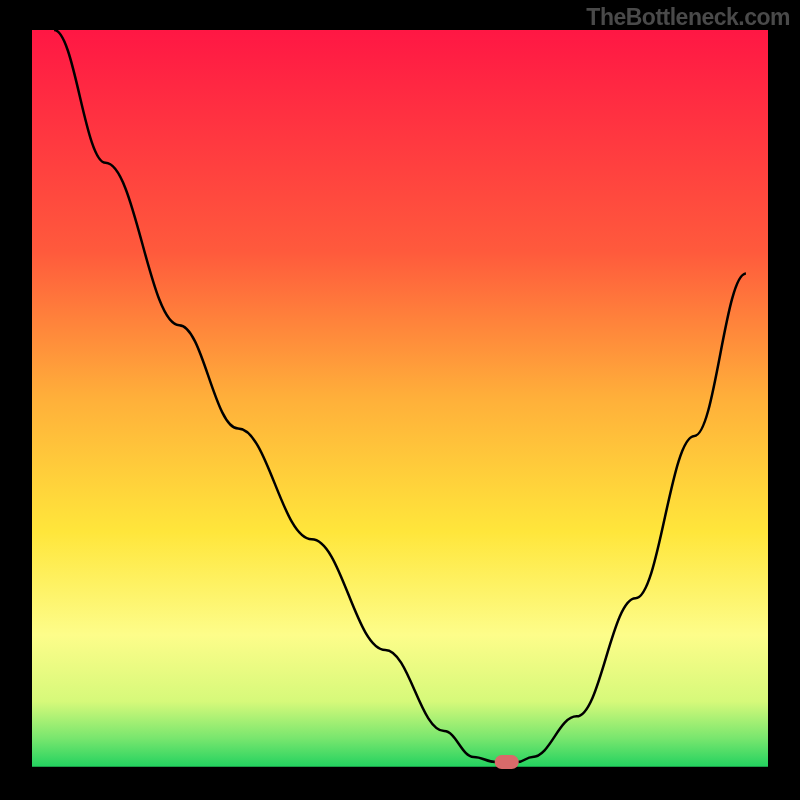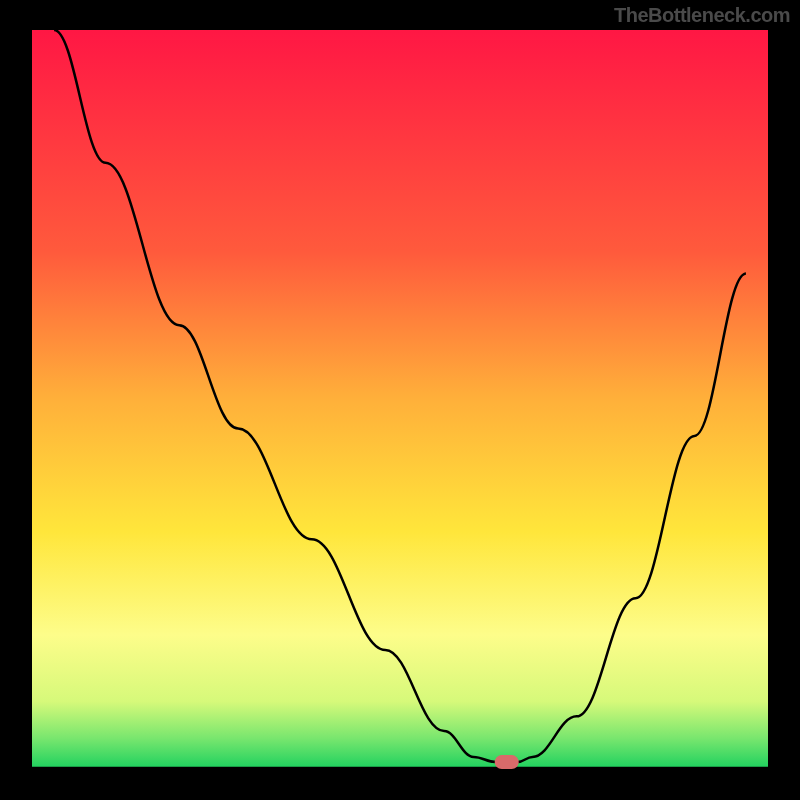--- a/index.html
+++ b/index.html
@@ -14,21 +14,21 @@
     position: relative;
     width: 800px;
     height: 800px;
   }
   .watermark {
     position: absolute;
     top: 4px;
     right: 10px;
     color: #4a4a4a;
     font-family: Arial, Helvetica, sans-serif;
-    font-size: 20px;
+    font-size: 23px;
     font-weight: bold;
     z-index: 10;
     letter-spacing: -0.5px;
   }
   svg {
     display: block;
   }
 </style>
 </head>
 <body>

